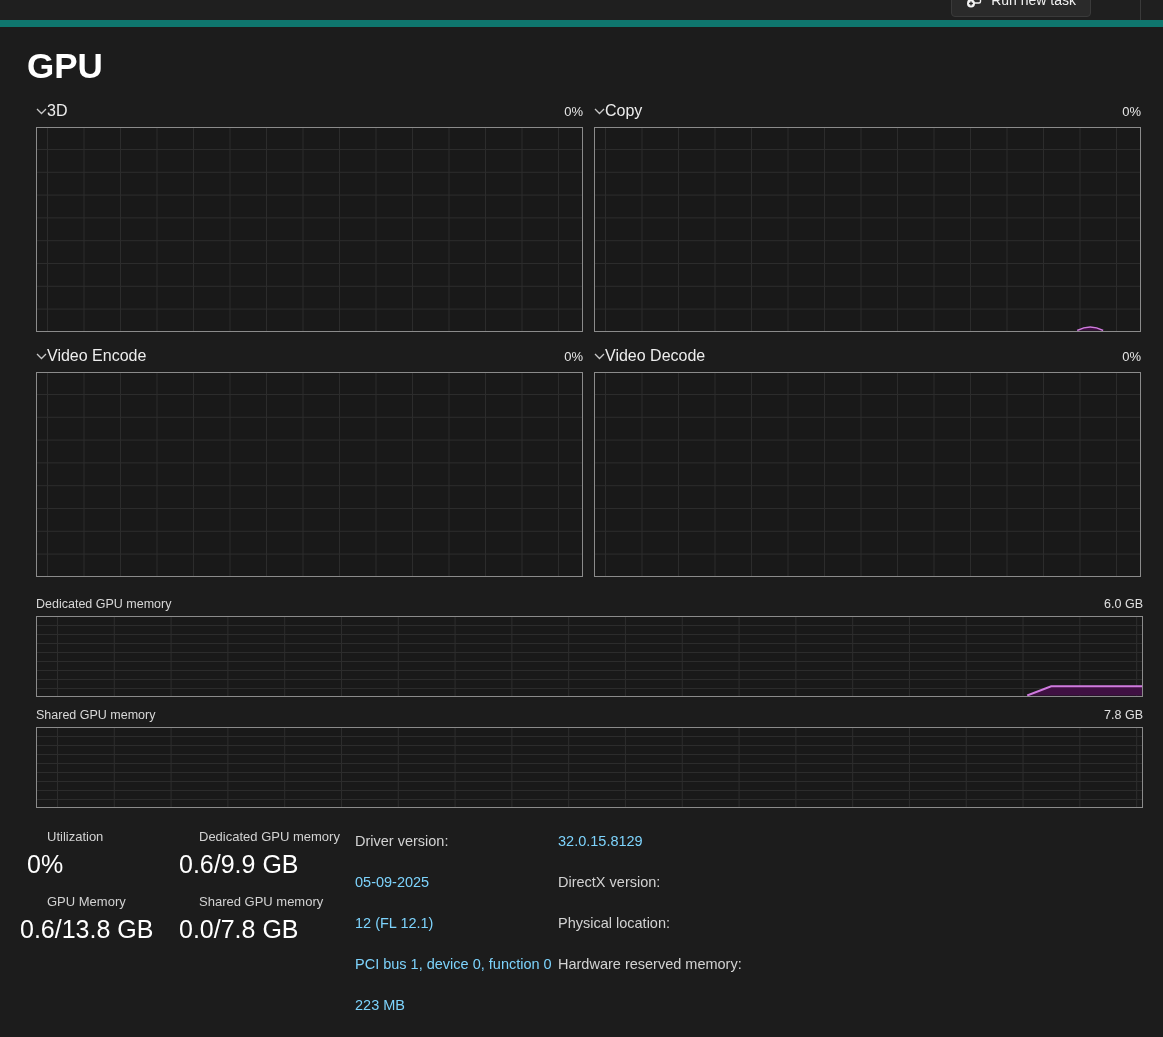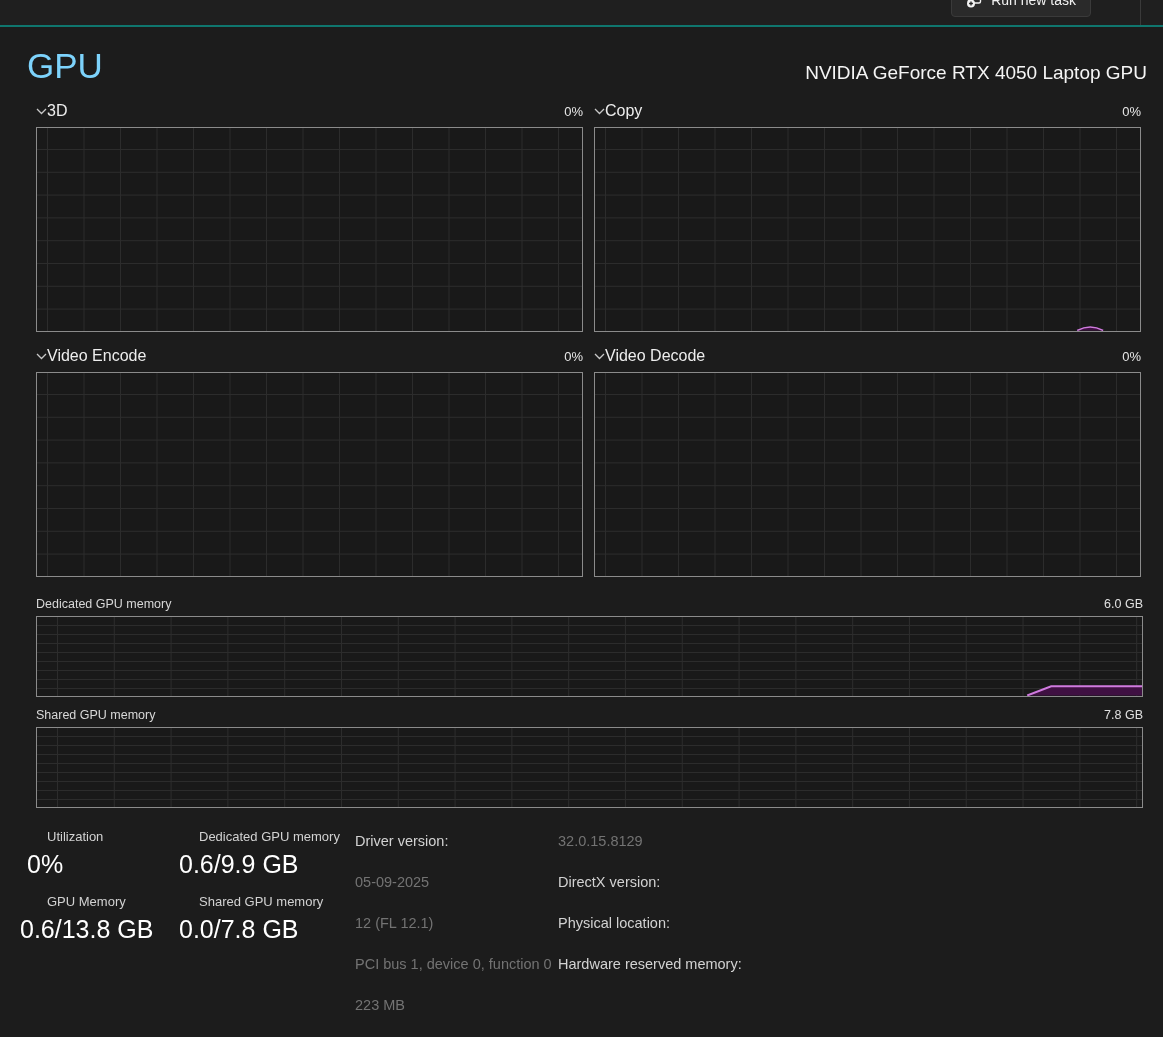--- a/index.html
+++ b/index.html
@@ -9,21 +9,21 @@
     font-family: "Liberation Sans", "DejaVu Sans", sans-serif;
     color: #ffffff;
     overflow: hidden;
   }
   .page { position: relative; width: 1163px; height: 1037px; }
 
   
   .topbar {
     position: absolute; top: 0; left: 0; width: 1163px; height: 27px;
     background: #1f1f1f;
-    border-bottom: 2px solid #0f766e;
+    border-bottom: 7px solid #0f766e;
     overflow: hidden;
   }
   .run-task-button {
     position: absolute; top: -17px; right: 72px; height: 34px;
     display: flex; align-items: center; gap: 9px;
     padding: 0 14px;
     background: #2a2a2a;
     border: 1px solid #3a3a3a;
     border-radius: 4px;
     color: #f2f2f2; font-size: 14px;
@@ -31,21 +31,21 @@
   }
   .run-task-button svg { display: block; }
   .topbar-divider {
     position: absolute; top: 0; right: 22px; width: 1px; height: 27px;
     background: #3a3a3a;
   }
 
   
   .page-title {
     position: absolute; left: 27px; top: 46px;
-    font-size: 35px; font-weight: 400; color: #7dd3fc;
+    font-size: 35px; font-weight: 700; color: #ffffff;
   }
   .gpu-name {
     position: absolute; right: 16px; top: 62px;
     font-size: 19px; font-weight: 400; color: #f5f5f5;
   }
 
   
   .chart-header {
     position: absolute; height: 20px;
     display: flex; align-items: center; gap: 0;
@@ -82,21 +82,21 @@
   }
   .stat-value {
     position: absolute; font-size: 25px; font-weight: 300; color: #ffffff; white-space: nowrap;
   }
   .details {
     position: absolute; left: 355px; top: 829px;
     display: grid; grid-template-columns: 203px auto; row-gap: 17px;
     font-size: 14.5px;
   }
   .details .dlabel { color: #d2d2d2; line-height: 24px; height: 24px; white-space: nowrap; }
-  .details .dvalue { color: #737373; line-height: 24px; height: 24px; white-space: nowrap; }
+  .details .dvalue { color: #7dd3fc; line-height: 24px; height: 24px; white-space: nowrap; }
 
   .usage-fill { fill: var(--accent-purple-fill, #3f1042); }
   .usage-line { stroke: var(--accent-purple-line, #cf7ade); stroke-width: 2; fill: none; }
   .usage-line-thin { stroke: var(--accent-purple-line, #cf7ade); stroke-width: 1.5; fill: none; }
 </style>
 </head>
 <body>
 
 <div class="page">
 
@@ -108,21 +108,20 @@
           <circle cx="5" cy="11.5" r="4" fill="#f2f2f2"></circle>
           <path d="M5 9.6 V13.4 M3.1 11.5 H6.9" stroke="#1f1f1f" stroke-width="1.3"></path>
         </svg>
       </span>
       <span>Run new task</span>
     </button>
     <div class="topbar-divider"></div>
   </div>
 
   <div class="page-title">GPU</div>
-  <div class="gpu-name">NVIDIA GeForce RTX 4050 Laptop GPU</div>
 
   <div class="chart-header" style="left:36px; top:101px; width:547px;">
     <span class="chevron">
       <svg width="11" height="7" viewBox="0 0 11 7">
           <path d="M1 1 L5.5 5.5 L10 1" stroke="#c8c8c8" stroke-width="1.3" fill="none"></path>
         </svg>
     </span>
     <span>3D</span>
     <span class="pct">0%</span>
   </div>

